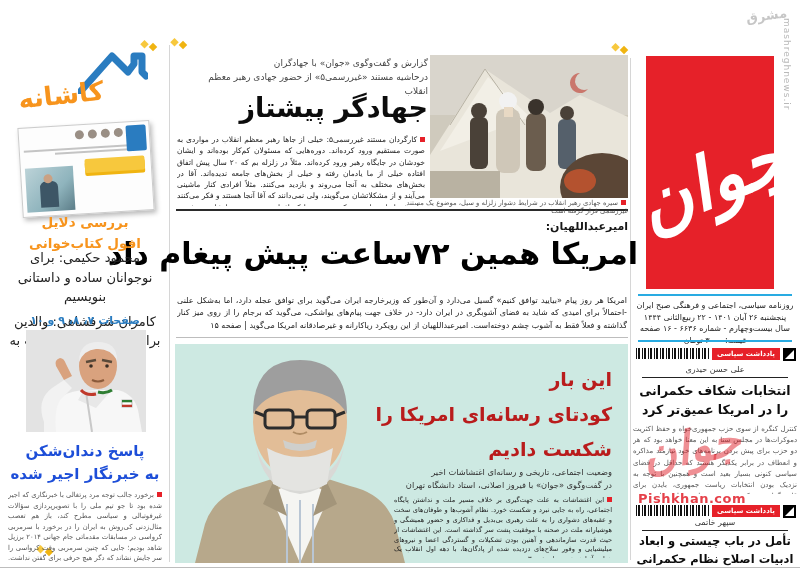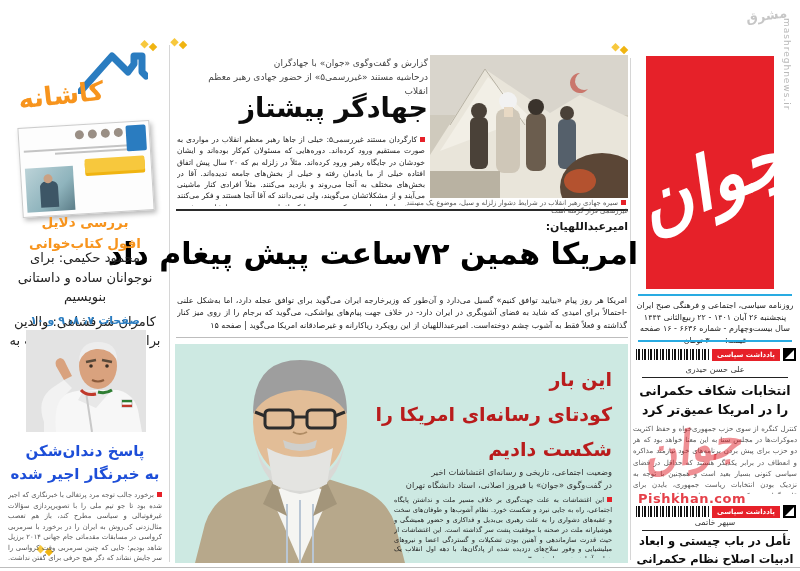--- a/index.html
+++ b/index.html
@@ -11,21 +11,21 @@
   .hline{position:absolute;height:1px;background:#bdbdbd;}
   .hline-dark{position:absolute;height:2px;background:#2b2b2b;}
   
   .orn{position:absolute;width:6px;height:6px;background:#f0b411;transform:rotate(45deg);
        box-shadow:-8px 4px 0 #f7c83d;}
   
   .logo-box{position:absolute;left:646px;top:56px;width:128px;height:233px;background:#e62129;}
   .blue-line{position:absolute;height:2px;background:#29abe2;}
   .masthead{position:absolute;left:633px;top:300px;width:164px;text-align:center;
             font-size:8px;line-height:1.45;color:#222;}
-  .badge-row{position:absolute;left:636px;width:160px;height:13px;display:flex;align-items:center;gap:3px;}
+  .badge-row{position:absolute;left:636px;width:160px;height:13px;display:flex;align-items:flex-start;gap:3px;}
   .badge-logo{width:13px;height:13px;background:#000;position:relative;flex:0 0 auto;}
   .badge-logo::after{content:"";position:absolute;left:2px;top:2px;border-style:solid;
        border-width:0 0 9px 9px;border-color:transparent transparent #fff transparent;}
   .badge-label{background:#e62129;color:#fff;font-size:7px;font-weight:bold;
        padding:2px 5px;white-space:nowrap;flex:0 0 auto;}
   .barcode{flex:1 1 auto;height:11px;
        background:repeating-linear-gradient(90deg,#111 0 1px,#fff 1px 2px,#111 2px 4px,#fff 4px 6px);}
   .author{position:absolute;left:633px;width:164px;text-align:center;font-size:8px;color:#333;}
   .note-rule{position:absolute;left:642px;width:146px;height:1px;background:#222;}
   .note-headline{position:absolute;left:633px;width:164px;text-align:center;font-weight:bold;

